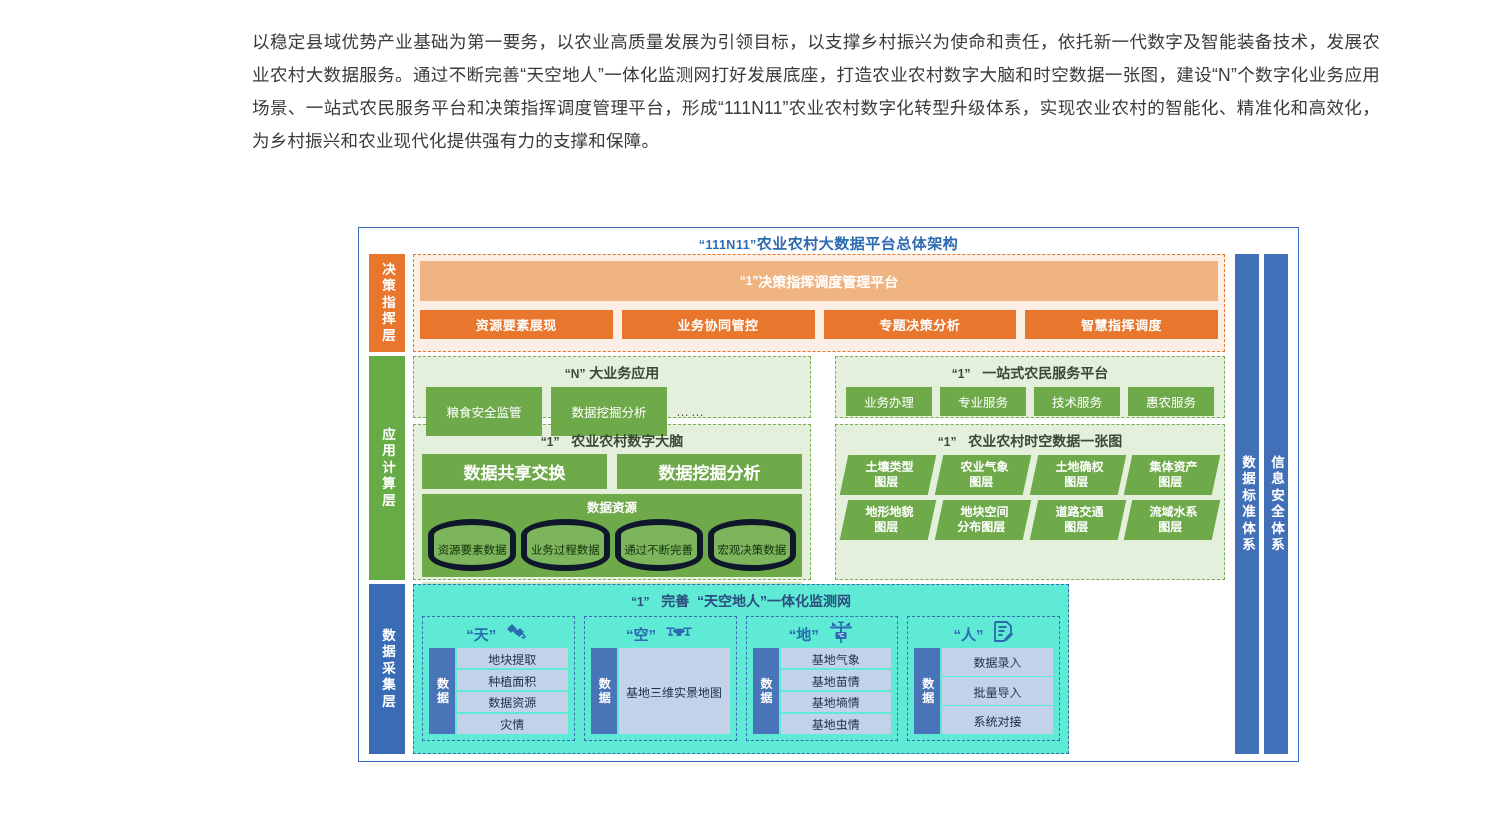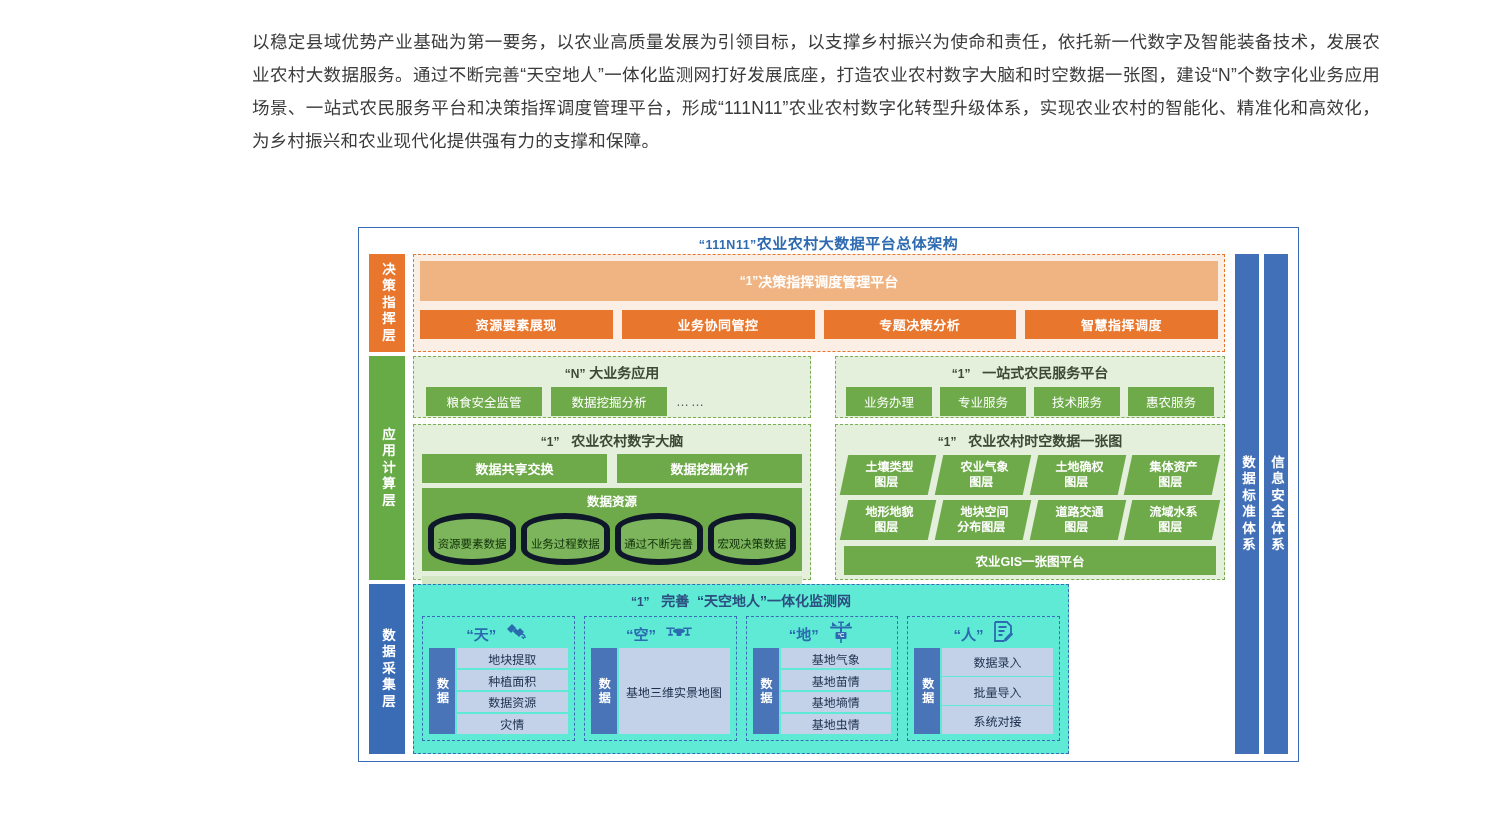--- a/index.html
+++ b/index.html
@@ -91,28 +91,28 @@
   .gb-title{
     text-align:center;font-weight:bold;font-size:14px;color:#3c4a33;
     padding-top:5px;
   }
   .gb-title .q{font-size:12px;}
 
   #biz-apps{height:62px;padding-bottom:4px;}
   #biz-apps-row{display:flex;align-items:center;gap:9px;padding:5px 12px 0 12px;}
   #biz-apps-row .chip{
     background:#6faa4a;color:#fff;font-size:12.5px;
-    padding:5px 0;width:116px;text-align:center;
+    padding:15px 0;width:116px;text-align:center;
   }
   #biz-apps-row .dots{color:#5a5a5a;font-size:13px;letter-spacing:2px;}
 
   #brain{margin-top:6px;height:156px;padding:0 8px 6px 8px;}
   #brain-row1{display:flex;gap:10px;margin-top:4px;}
   #brain-row1 .bar{
-    flex:1;background:#6faa4a;color:#fff;font-weight:bold;font-size:13px;
+    flex:1;background:#6faa4a;color:#fff;font-weight:bold;font-size:17px;
     text-align:center;padding:5px 0;
   }
   #data-res{
     margin-top:5px;background:#6faa4a;padding:2px 6px 6px 6px;
   }
   #data-res .hdr{color:#fff;font-weight:bold;font-size:12.5px;text-align:center;padding:1px 0 3px;}
   #cyl-row{display:flex;gap:5px;}
   .cyl{
     flex:1;position:relative;height:40px;
     background:#7cb55b;
@@ -317,21 +317,20 @@
           </div>
         <div class="para">
             <span>道路交通</span>
             <span>图层</span>
           </div>
         <div class="para">
             <span>流域水系</span>
             <span>图层</span>
           </div>
       </div>
-      <div id="gis-bar">农业GIS一张图平台</div>
     </div>
   </div>
 
   <div id="mid-arrow">
     <svg width="22" height="22" viewBox="0 0 22 22">
       <polygon points="1,11 7,5 7,8.5 15,8.5 15,5 21,11 15,17 15,13.5 7,13.5 7,17" fill="#ffffff" stroke="#111111" stroke-width="1.2"></polygon>
     </svg>
   </div>
 
   <div id="collect-block">

